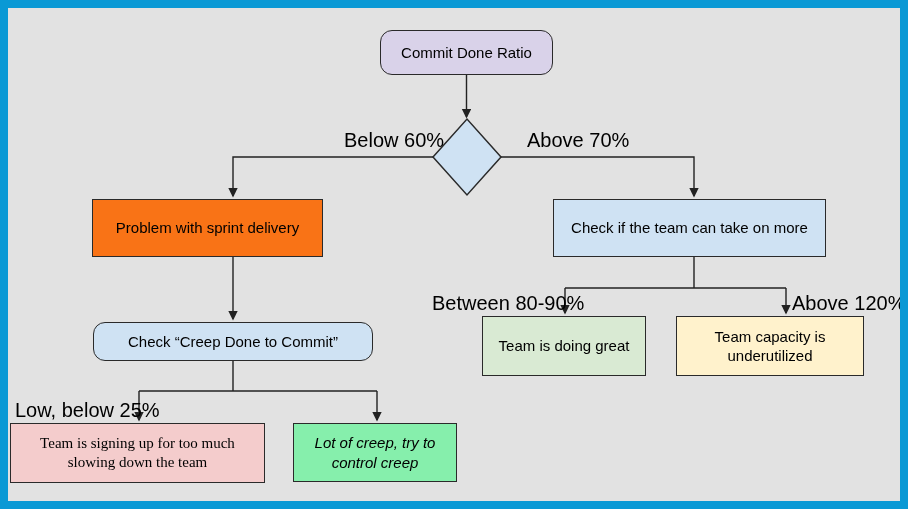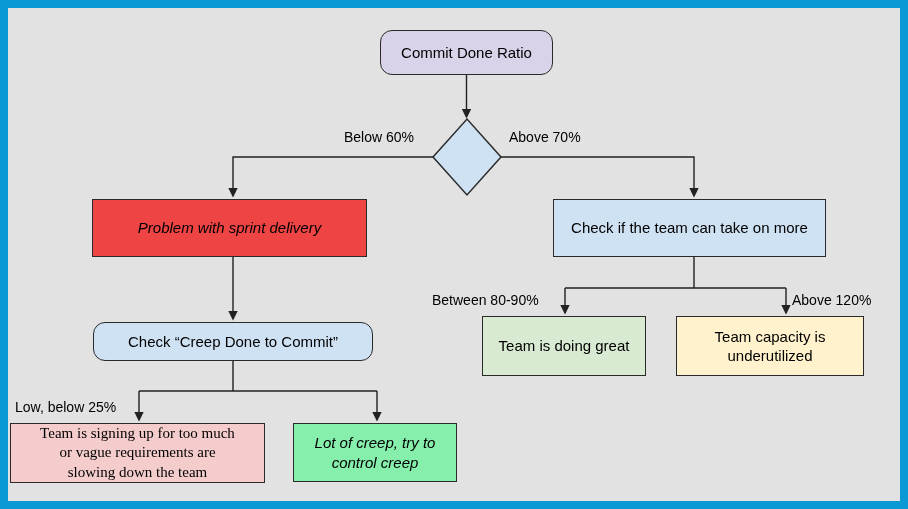--- a/index.html
+++ b/index.html
@@ -26,21 +26,21 @@
     border:1.5px solid #2a2a2a;
     display:flex;flex-direction:column;
     align-items:center;justify-content:center;
     text-align:center;
     font-size:15px;line-height:1.3;color:#000;
     z-index:2;
   }
   .rounded{border-radius:12px;}
   .edge-label{
     position:absolute;
-    font-size:14px;color:#000;
+    font-size:20px;color:#000;
     white-space:nowrap;
     z-index:3;
   }
   .node span{display:block;}
 </style>
 </head>
 <body>
 
 <div class="canvas" style="background: rgb(226, 226, 226);">
 
@@ -64,52 +64,51 @@
       <path d="M565,288 L565,313" marker-end="url(#arrow)"></path>
       <path d="M786,288 L786,313" marker-end="url(#arrow)"></path>
     </g>
     <polygon points="433,157 467,119 501,157 467,195" stroke="#2a2a2a" stroke-width="1.5" style="fill: rgb(207, 226, 243);"></polygon>
   </svg>
 
   <div class="node rounded" style="left: 380px; top: 30px; width: 173px; height: 45px; background: rgb(217, 210, 233);">
     <span>Commit Done Ratio</span>
   </div>
 
-  <div class="node" style="left: 92px; top: 199px; width: 275px; height: 58px; background: #ef4444; font-style: italic;">
+  <div class="node" style="left: 92px; top: 199px; width: 231px; height: 58px; background: #f97316;">
     <span>Problem with sprint delivery</span>
   </div>
 
   <div class="node" style="left: 553px; top: 199px; width: 273px; height: 58px; background: rgb(207, 226, 243);">
     <span>Check if the team can take on more</span>
   </div>
 
   <div class="node rounded" style="left: 93px; top: 322px; width: 280px; height: 39px; background: rgb(207, 226, 243);">
     <span>Check “Creep Done to Commit”</span>
   </div>
 
   <div class="node" style="left: 10px; top: 423px; width: 255px; height: 60px; background: rgb(244, 204, 204); font-family: Liberation Serif, serif;">
     <span>Team is signing up for too much</span>
-    <span>or vague requirements are</span>
     <span>slowing down the team</span>
   </div>
 
   <div class="node" style="left: 293px; top: 423px; width: 164px; height: 59px; background: #86efac; font-style: italic;">
     <span>Lot of creep, try to</span>
     <span>control creep</span>
   </div>
 
   <div class="node" style="left: 482px; top: 316px; width: 164px; height: 60px; background: rgb(217, 234, 211);">
     <span>Team is doing great</span>
   </div>
 
   <div class="node" style="left: 676px; top: 316px; width: 188px; height: 60px; background: rgb(255, 242, 204);">
     <span>Team capacity is</span>
     <span>underutilized</span>
   </div>
 
   <div class="edge-label" style="left:344px;top:129px;">Below 60%</div>
-  <div class="edge-label" style="left:509px;top:129px;">Above 70%</div>
+  <div class="edge-label" style="left:527px;top:129px;">Above 70%</div>
   <div class="edge-label" style="left:432px;top:292px;">Between 80-90%</div>
   <div class="edge-label" style="left:792px;top:292px;">Above 120%</div>
   <div class="edge-label" style="left:15px;top:399px;">Low, below 25%</div>
 
   <div class="frame" style="border-color: rgb(10, 153, 213);"></div>
 </div>
 
 </body></html>

